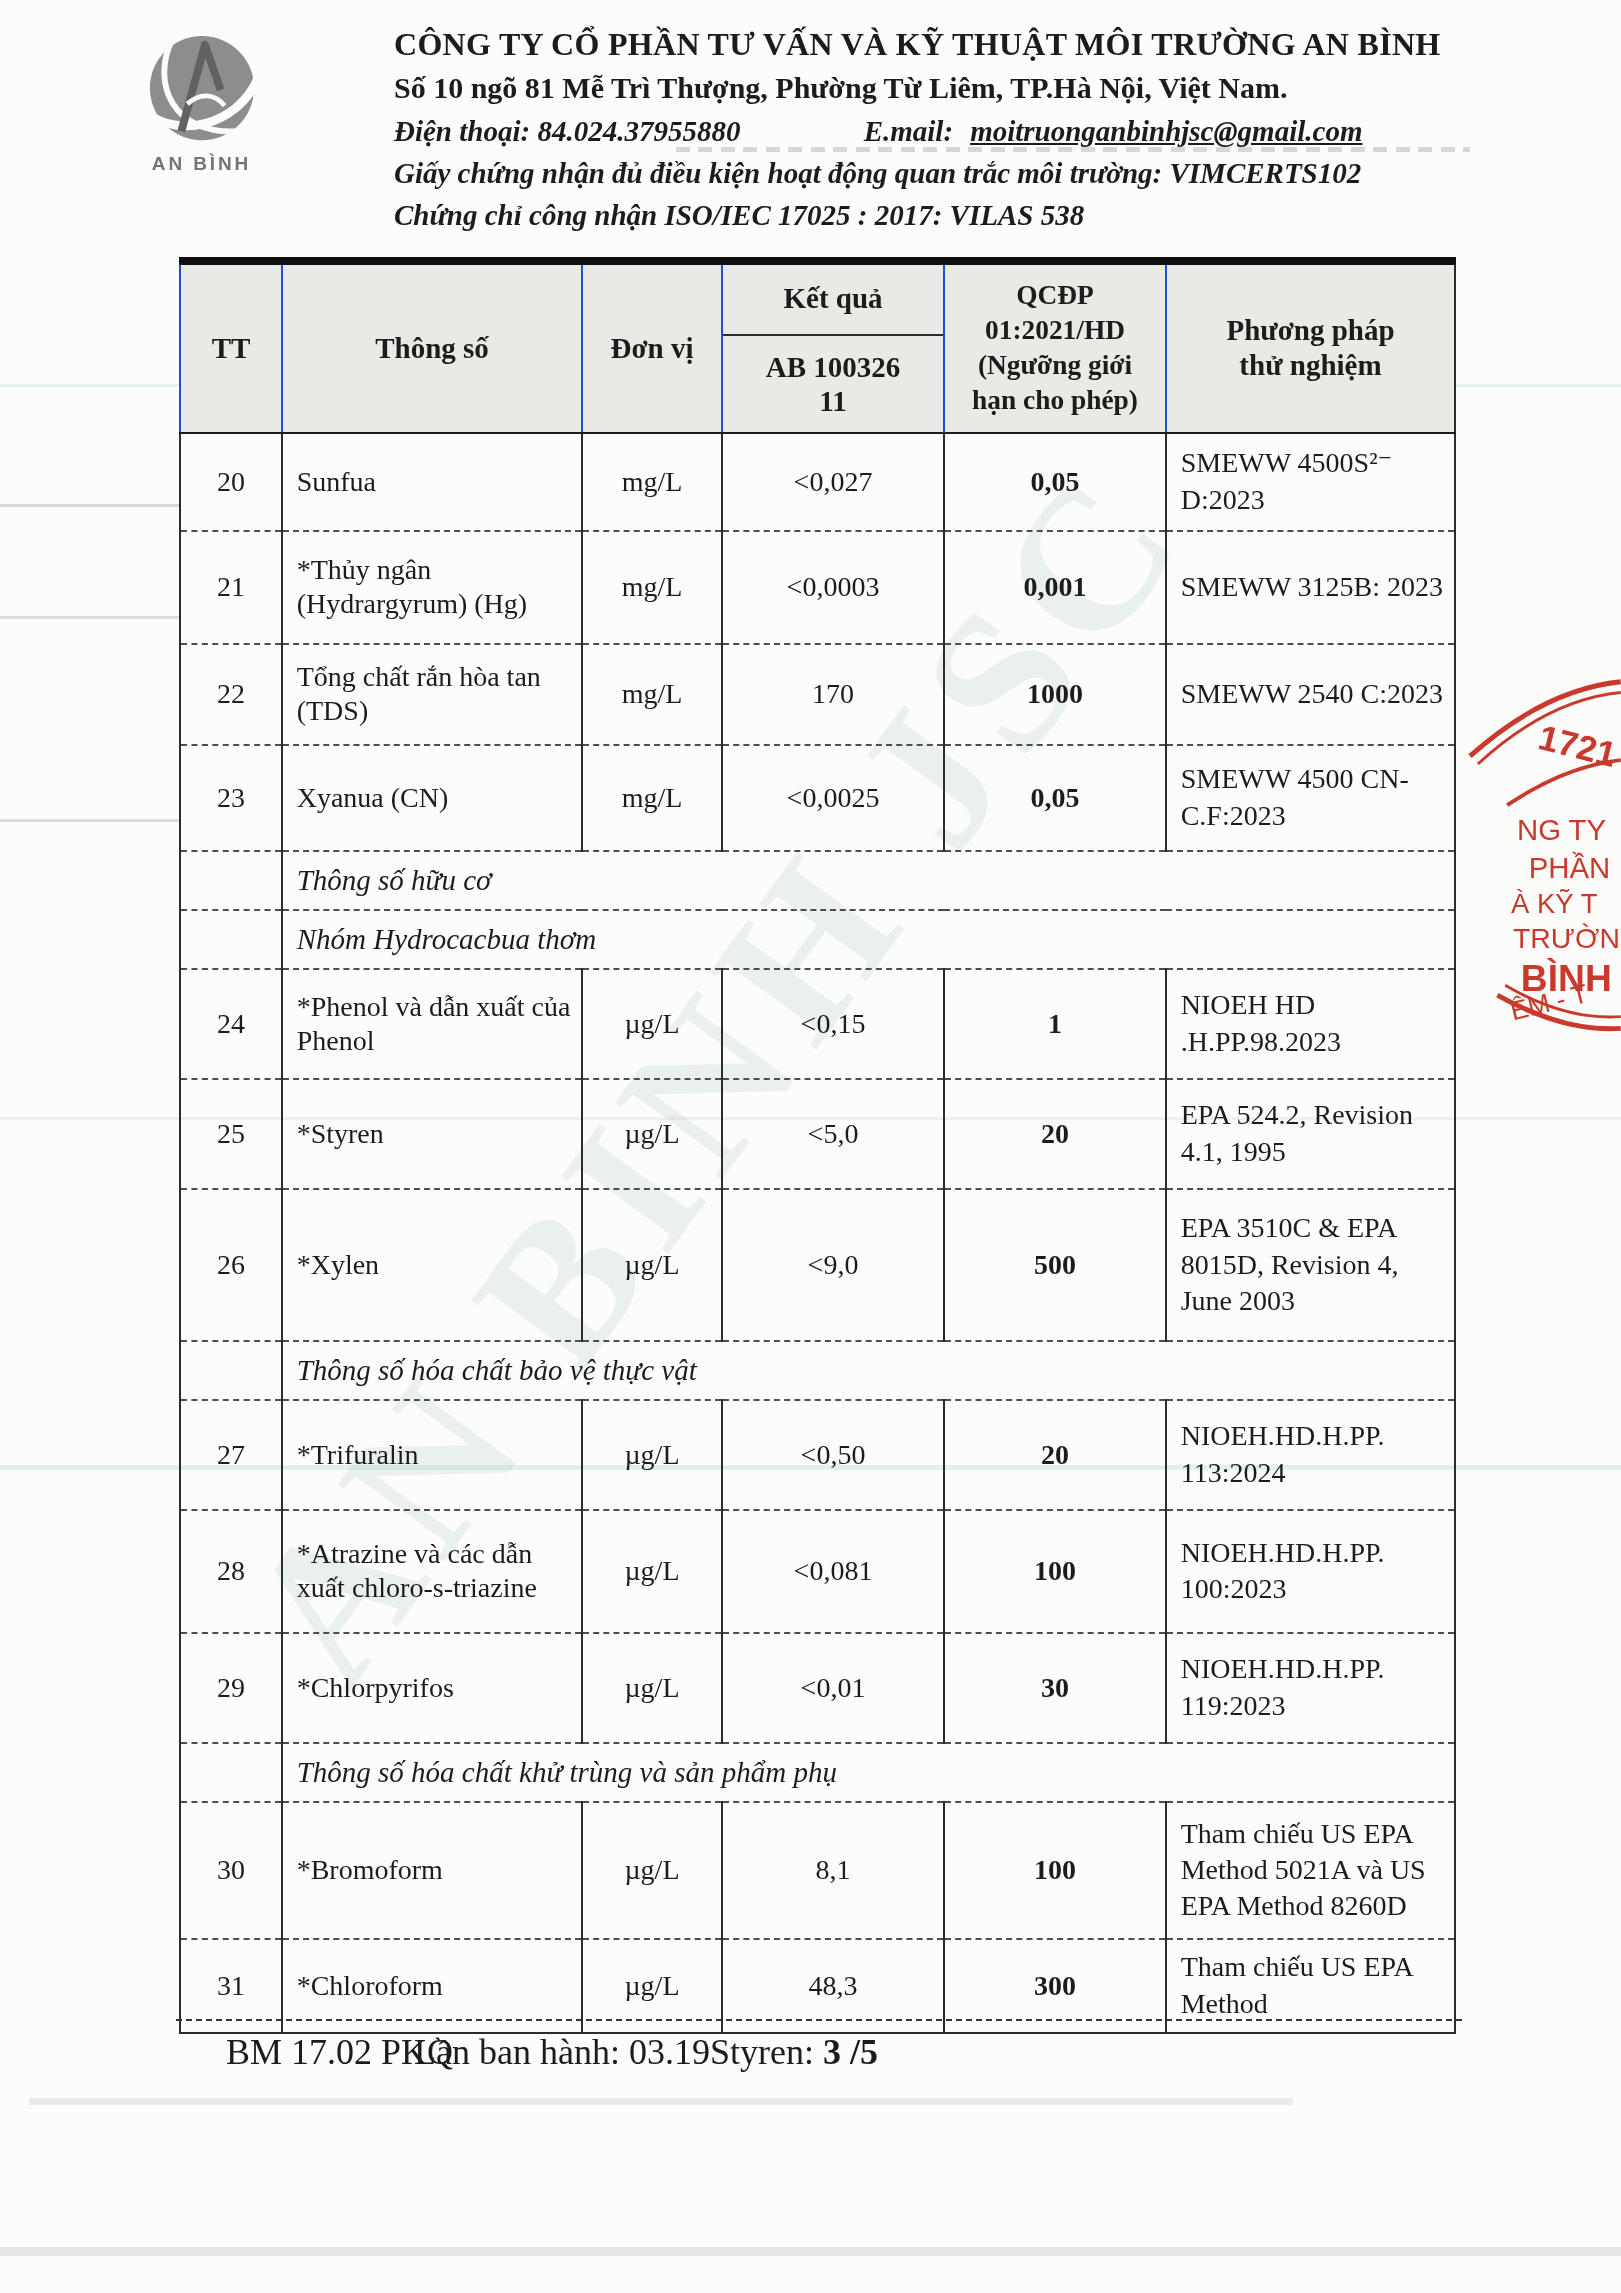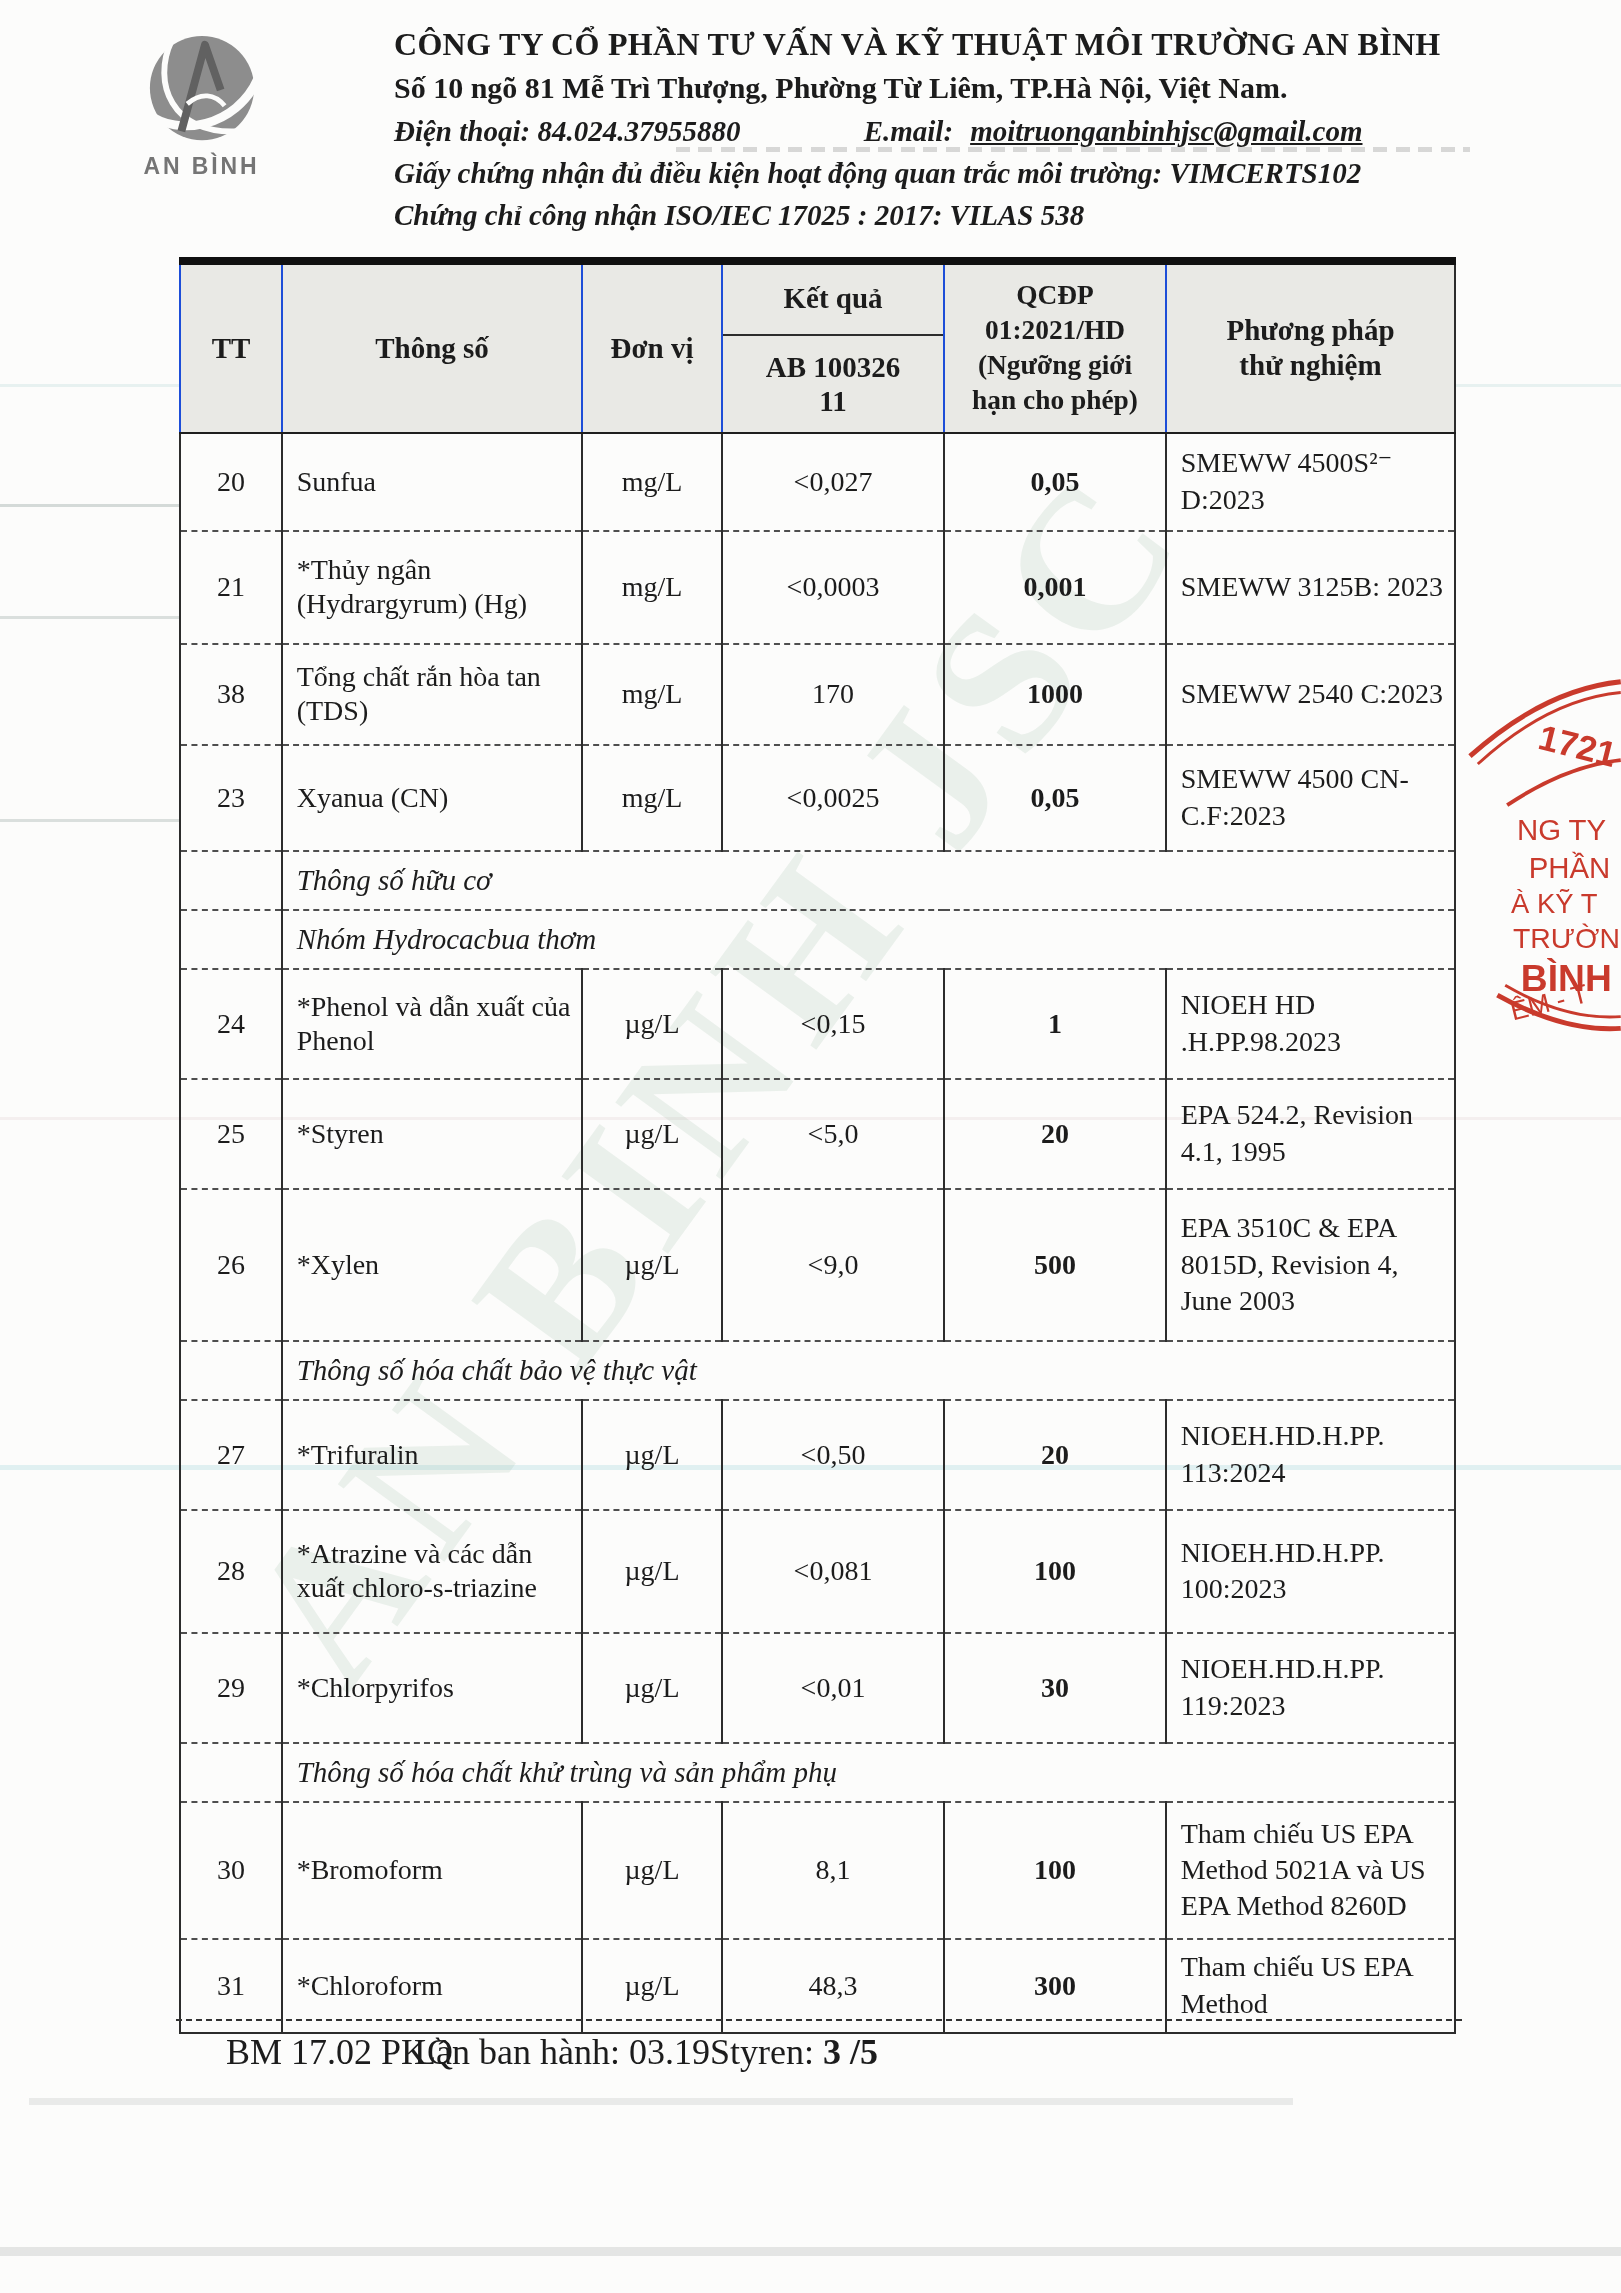--- a/index.html
+++ b/index.html
@@ -5,21 +5,21 @@
   html,body{margin:0;padding:0;}
   body{
     width:1621px;height:2294px;position:relative;overflow:hidden;
     background:#fcfcfb;color:#1c1c1c;
     font-family:"Liberation Serif","DejaVu Serif",serif;
   }
   
   .letterhead{position:absolute;top:25.5px;left:137px;right:54px;}
   .logo{position:absolute;left:0;top:7.8px;width:129px;text-align:center;}
   .logo-caption{font-family:"Liberation Sans","DejaVu Sans",sans-serif;font-weight:bold;
-    color:#757575;font-size:23px;letter-spacing:2.9px;margin-top:0px;}
+    color:#757575;font-size:19px;letter-spacing:2.9px;margin-top:0px;}
   .head-text{margin-left:257px;}
   .company{font-size:32px;font-weight:bold;letter-spacing:0.3px;white-space:nowrap;}
   .address{font-size:30px;font-weight:bold;margin-top:8.8px;}
   .contact{font-size:29px;font-weight:bold;font-style:italic;margin-top:10px;}
   .contact .email-label{margin-left:116px;}
   .contact .email{text-decoration:underline;margin-left:9.8px;}
   .cert{font-size:29px;font-weight:bold;font-style:italic;margin-top:8.8px;}
   
   table.results{
     position:absolute;left:179px;top:257px;width:1276px;
@@ -157,21 +157,21 @@
     </tr>
     <tr style="height:113px">
       <td class="col-tt">21</td>
       <td class="col-param">*Thủy ngân (Hydrargyrum) (Hg)</td>
       <td class="col-unit">mg/L</td>
       <td class="col-result">&lt;0,0003</td>
       <td class="col-limit">0,001</td>
       <td class="col-method">SMEWW 3125B: 2023</td>
     </tr>
     <tr style="height:101px">
-      <td class="col-tt">38</td>
+      <td class="col-tt">22</td>
       <td class="col-param">Tổng chất rắn hòa tan (TDS)</td>
       <td class="col-unit">mg/L</td>
       <td class="col-result">170</td>
       <td class="col-limit">1000</td>
       <td class="col-method">SMEWW 2540 C:2023</td>
     </tr>
     <tr style="height:106px">
       <td class="col-tt">23</td>
       <td class="col-param">Xyanua (CN)</td>
       <td class="col-unit">mg/L</td>

